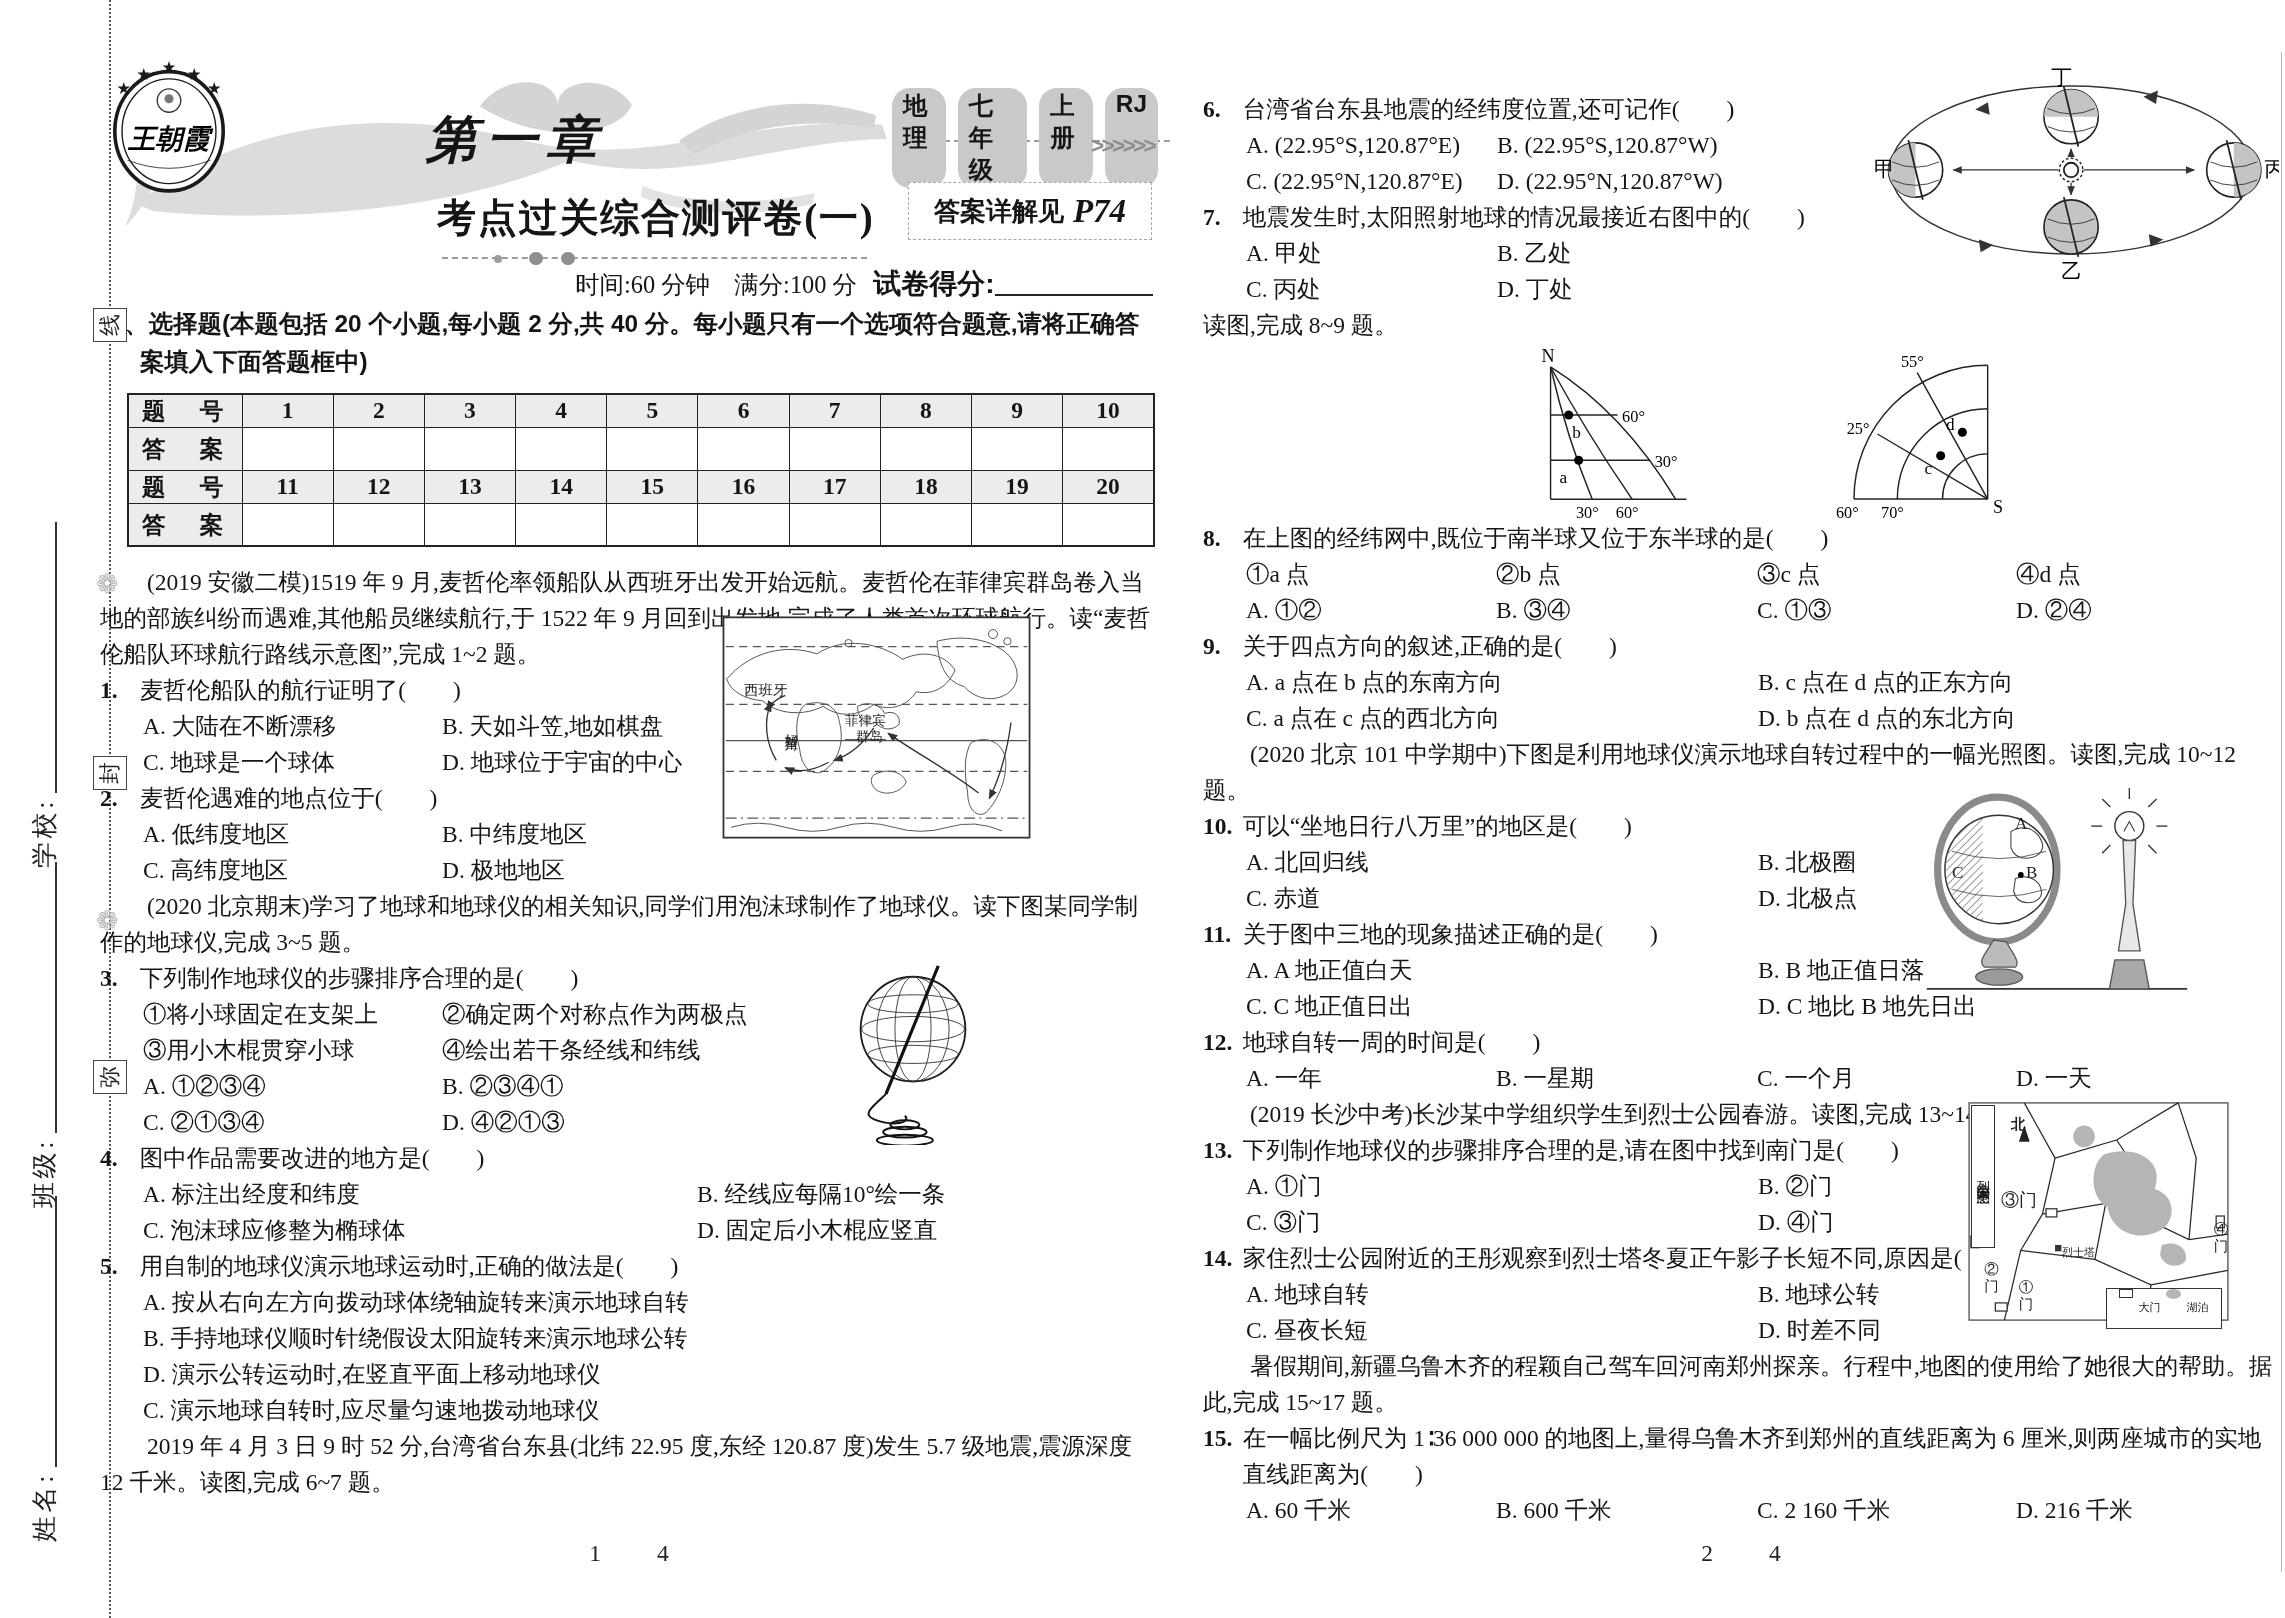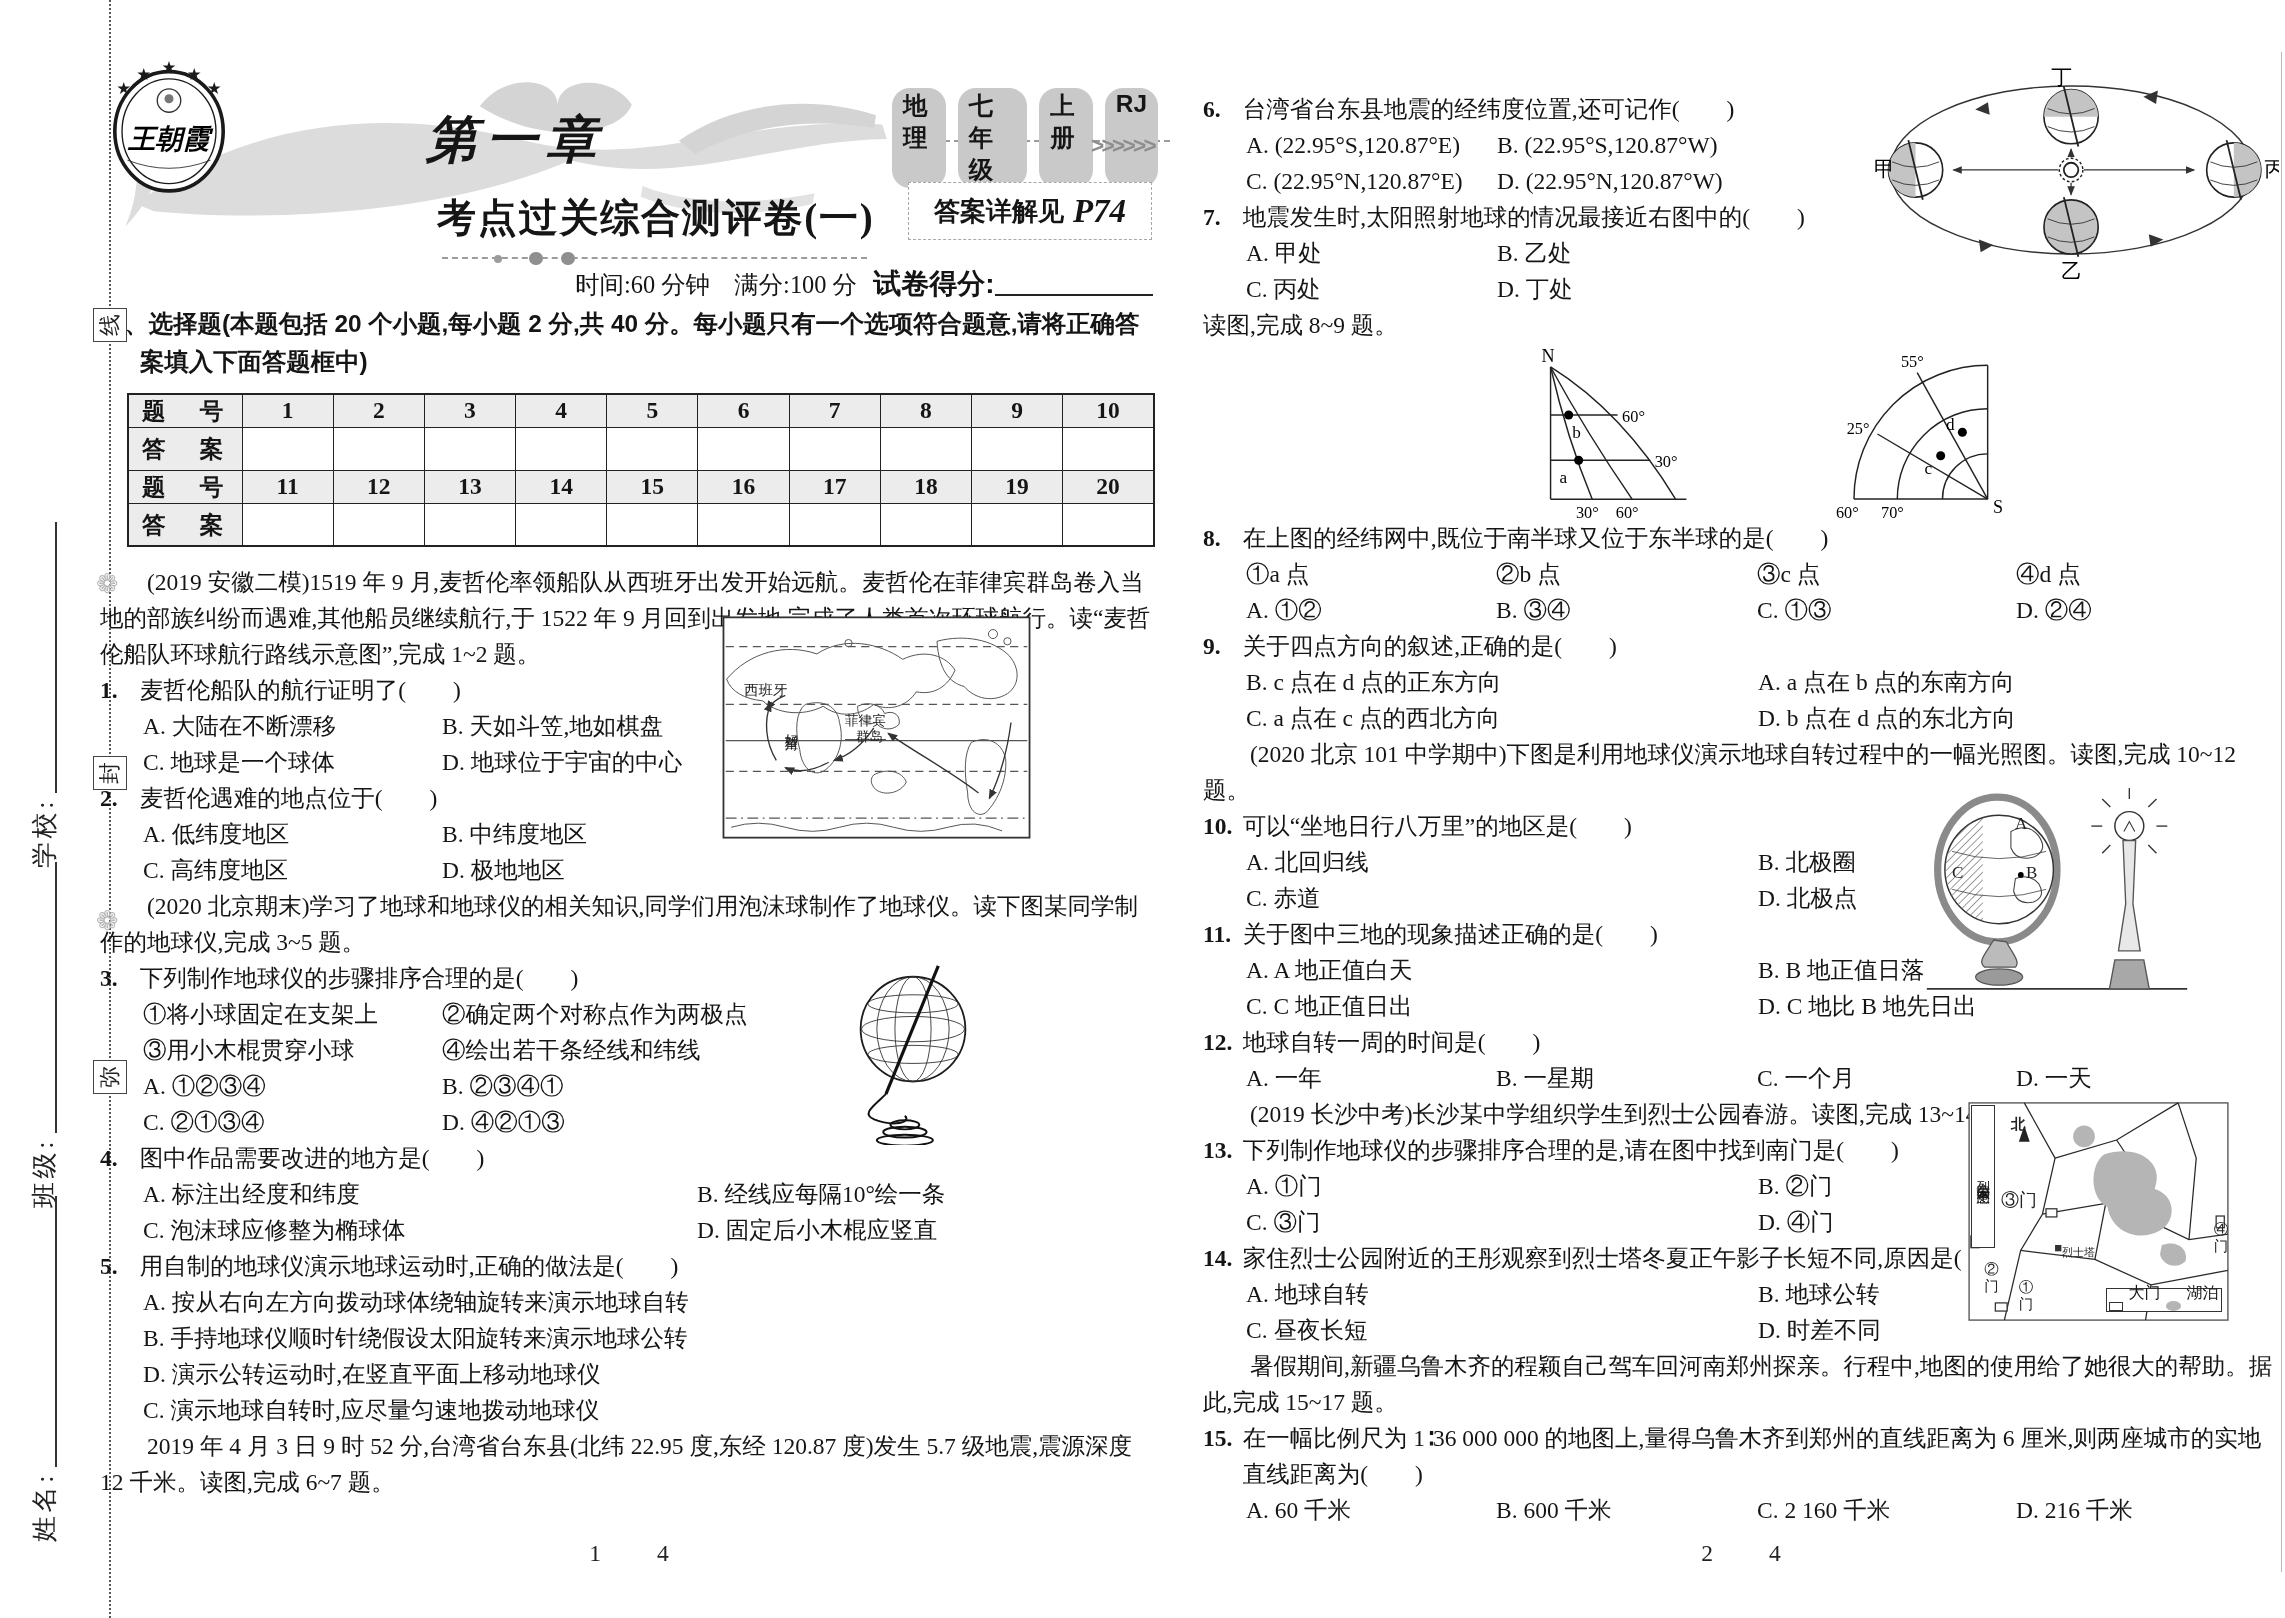--- a/index.html
+++ b/index.html
@@ -85,22 +85,22 @@
 
   
   .fig{position:absolute;margin:0}
   .fig svg{display:block}
   .ovl{position:absolute;white-space:nowrap;color:#222}
   .vtext{writing-mode:vertical-rl;text-orientation:upright;letter-spacing:1.8px}
   .gridfigs{display:flex;justify-content:center;align-items:flex-start;gap:116px;
             height:177px;padding-top:3.6px}
   .parkttl{position:absolute;left:2.7px;top:2.7px;width:24.4px;height:143px;border:1.4px solid #333;
            display:flex;align-items:center;justify-content:center;font-size:13.6px;background:#fff}
-  .parkleg{position:absolute;left:138px;top:186px;width:116px;height:24px;border:1.4px solid #333;
-           display:flex;align-items:flex-end;justify-content:center;gap:5.4px;font-size:16px;background:#fff}
+  .parkleg{position:absolute;left:138px;top:186px;width:116px;height:41px;border:1.4px solid #333;
+           display:flex;align-items:flex-start;justify-content:center;gap:5.4px;font-size:11px;background:#fff}
   .parkleg .sq{display:inline-block;width:13.6px;height:9px;border:1.4px solid #333}
   .parkleg .blob{display:inline-block;width:15.4px;height:10px;background:#b5b5b5;border-radius:50%}
 </style>
 </head>
 <body>
 
 <div class="canvas">
 
   <div class="sealline"></div>
   <div class="vlab" style="top:868px"><span>学校:</span><span class="vblank"></span></div>
@@ -463,22 +463,22 @@
             <span class="opt">C. ①③</span>
             <span class="opt">D. ②④</span>
           </div>
         </div>
       <div class="q">
           <div class="qhead">
             <span class="qnum">9.</span>
             <span class="qtext">关于四点方向的叙述,正确的是(　　)</span>
           </div>
           <div class="ogrid g2b">
+            <span class="opt">A. a 点在 b 点的东南方向</span>
             <span class="opt">B. c 点在 d 点的正东方向</span>
-            <span class="opt">A. a 点在 b 点的东南方向</span>
             <span class="opt">C. a 点在 c 点的西北方向</span>
             <span class="opt">D. b 点在 d 点的东北方向</span>
           </div>
         </div>
       <p class="para indent">(2020 北京 101 中学期中)下图是利用地球仪演示地球自转过程中的一幅光照图。读图,完成 10~12 题。</p>
       <div class="q">
           <div class="qhead">
             <span class="qnum">10.</span>
             <span class="qtext">可以“坐地日行八万里”的地区是(　　)</span>
           </div>

